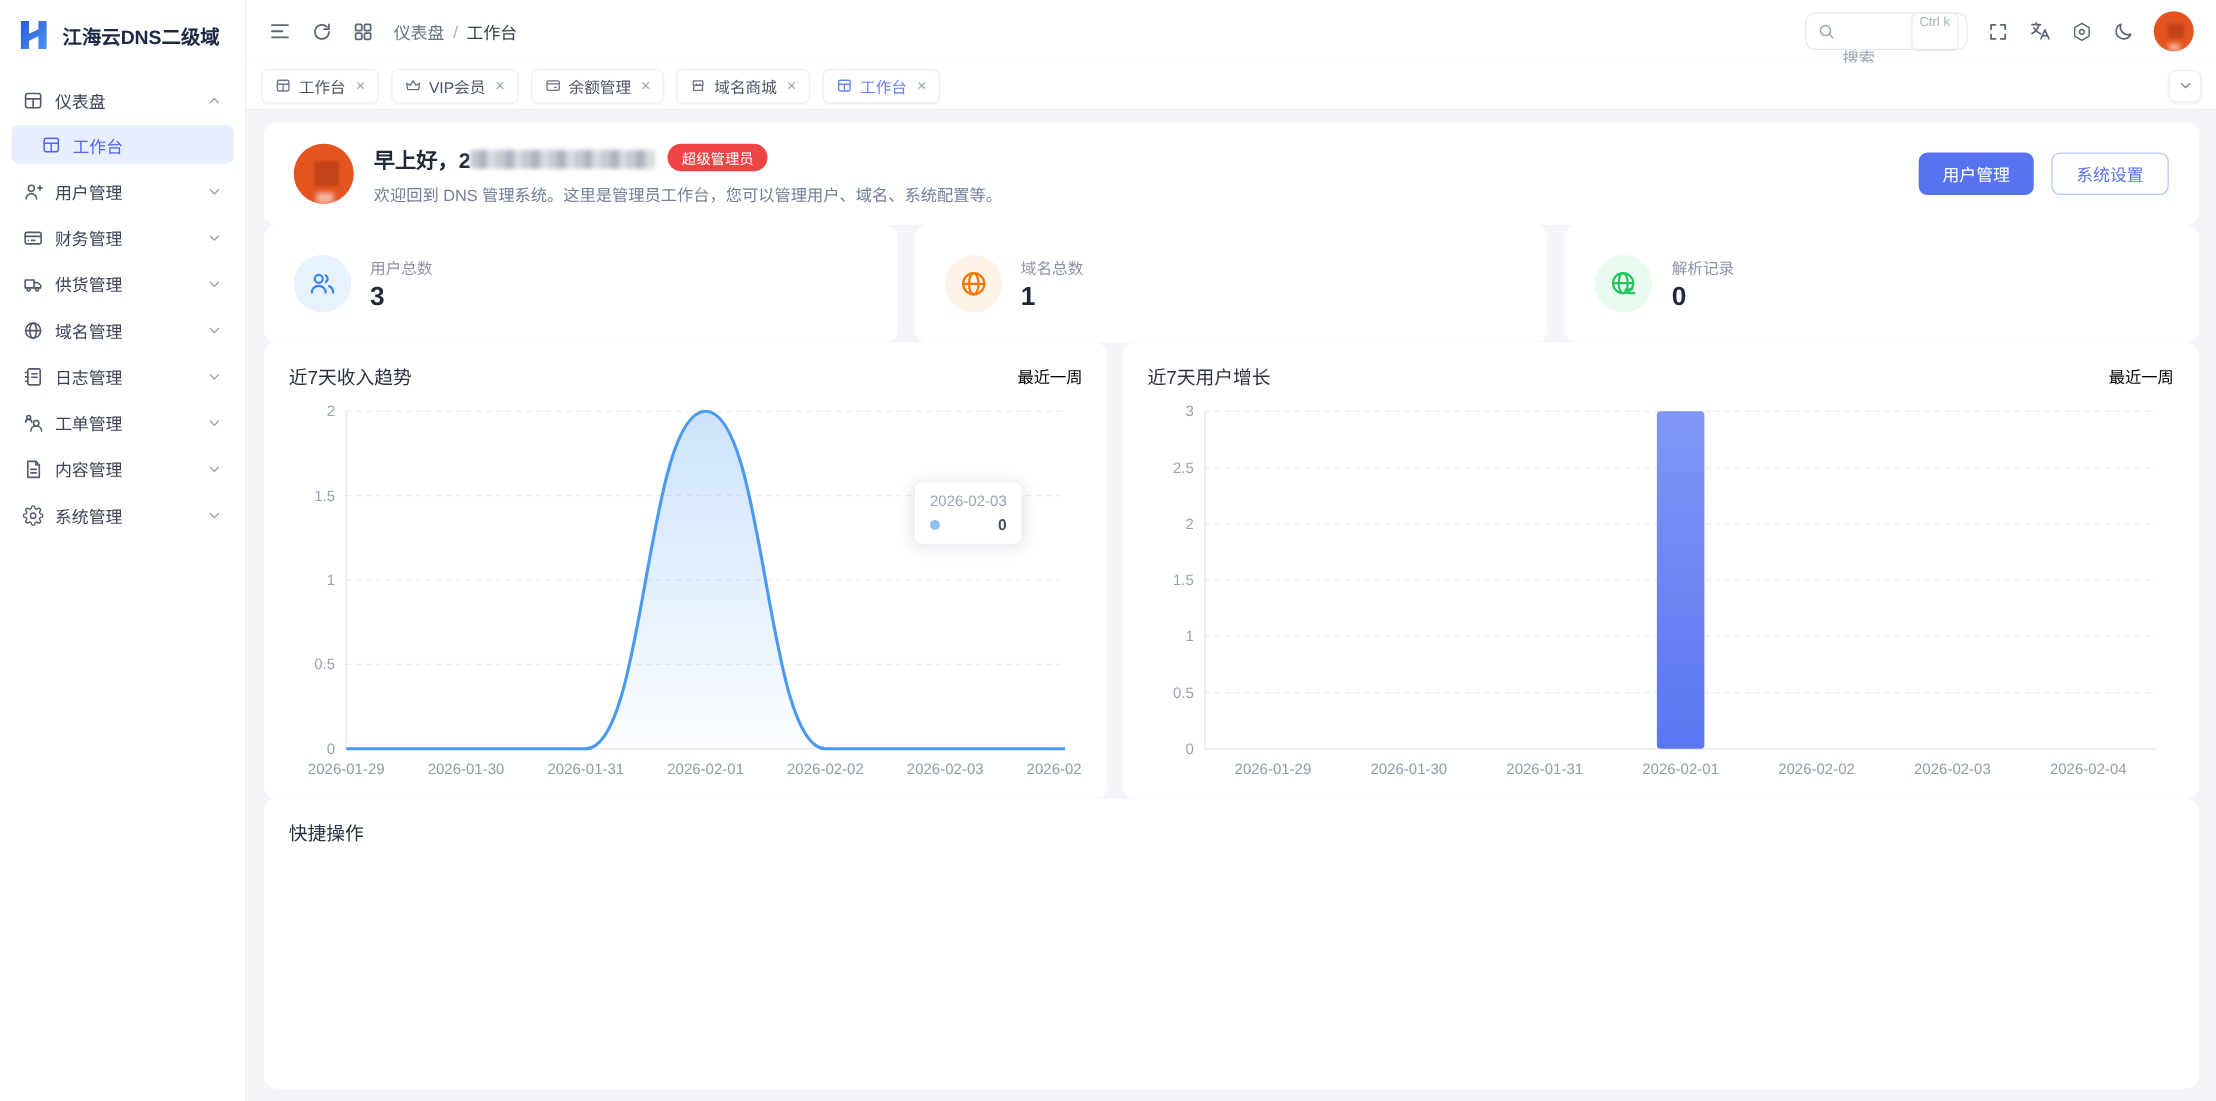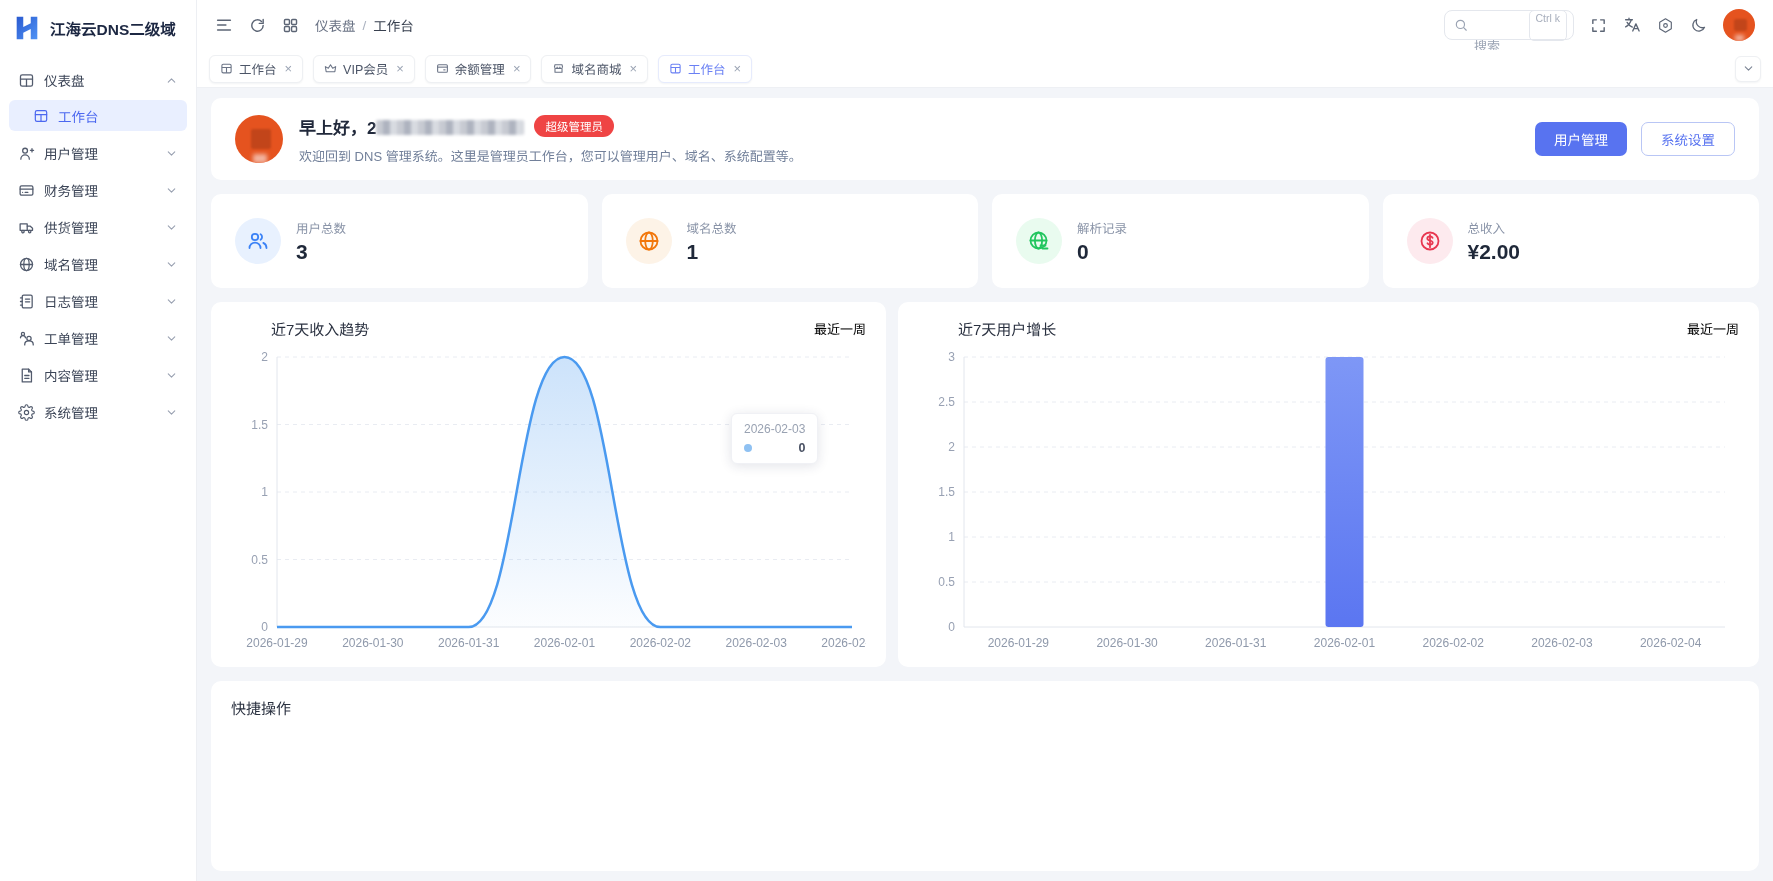--- a/index.html
+++ b/index.html
@@ -52,21 +52,21 @@
   .tab .t-icon { display:flex; color:#6b7486; }
   .tab .x { color:#9aa3b3; font-size:13px; margin-left:2px; cursor:pointer; }
   .tab.active { color:#6a80f4; border-color:#e6ebfd; }
   .tab.active .t-icon { color:#6a80f4; }
   .tabs-more { margin-left:auto; width:26px; height:26px; border:1px solid #eef0f3; border-radius:6px;
                display:flex; align-items:center; justify-content:center; color:#7b8494; background:#fff;
                box-shadow:0 1px 2px rgba(20,30,60,.05); cursor:pointer; }
 
   
   .main { position:absolute; left:197px; top:88px; right:0; bottom:0; background:#f3f5f9;
-          padding:10px 14px; display:flex; flex-direction:column; gap:14px; overflow:hidden; }
+          padding:10px 14px; display:flex; flex-direction:column; overflow:hidden; }
   .card { background:#fff; border-radius:10px; }
 
   .welcome { height:82px; display:flex; align-items:center; padding:0 24px; gap:16px; flex:0 0 auto; }
   .avatar-lg { width:48px; height:48px; border-radius:50%; background:#e5531f; position:relative; overflow:hidden; flex:0 0 auto; }
   .greet-line { display:flex; align-items:center; gap:10px; }
   .greet-name { font-size:17px; font-weight:700; color:#21293b; white-space:nowrap; }
   .redacted { display:inline-block; width:148px; height:15px; border-radius:2px; vertical-align:-1px;
               background:repeating-linear-gradient(90deg,#c7cad2 0 7px,#aeb3bf 7px 14px,#d8dbe1 14px 21px);
               filter:blur(1.6px); }
   .role-badge { background:#ef4444; color:#fff; font-size:11.5px; padding:3px 11px; border-radius:999px; white-space:nowrap; }
@@ -79,21 +79,21 @@
   .stats { display:flex; gap:14px; flex:0 0 auto; }
   .stat { flex:1; height:94px; display:flex; align-items:center; padding:0 24px; gap:15px; }
   .stat-icon { width:46px; height:46px; border-radius:50%; display:flex; align-items:center; justify-content:center; flex:0 0 auto; }
   .stat-label { font-size:12.5px; color:#8a94a8; }
   .stat-value { font-size:21px; font-weight:700; color:#1f2839; margin-top:3px; }
 
   .charts { display:flex; gap:12px; height:365px; flex:0 0 auto; }
   .chart-card { padding:16px 20px 12px; display:flex; flex-direction:column; }
   .chart-card.left { width:675px; flex:0 0 auto; }
   .chart-card.right { flex:1; }
-  .chart-head { display:flex; justify-content:space-between; align-items:center;margin-left:40px; }
+  .chart-head { display:flex; justify-content:space-between; align-items:center; }
   .chart-title { font-size:15px; color:#2a3140; font-weight:500; }
   .chart-sub { font-size:13px; color:#000000; }
   .chart-body { flex:1; position:relative; margin-top:6px; }
   .chart-body svg { width:100%; height:100%; display:block; font-family:"Liberation Sans","DejaVu Sans",sans-serif; }
 
   .tooltip { position:absolute; left:500px; top:68px; min-width:84px; background:#fff; border:1px solid #f0f1f5;
              border-radius:6px; box-shadow:0 2px 12px rgba(30,40,80,.13); padding:8px 12px; }
   .tt-date { font-size:12px; color:#99a2b2; }
   .tt-row { display:flex; align-items:center; margin-top:5px; gap:24px; }
   .tt-dot { width:8px; height:8px; border-radius:50%; background:#8fc1f2; }
@@ -464,33 +464,20 @@
         <svg class="ic" width="24" height="24" viewBox="0 0 24 24" fill="none" stroke="currentColor" stroke-width="1.8" stroke-linecap="round" stroke-linejoin="round">
             <circle cx="11.5" cy="11.5" r="8"></circle>
             <path d="M3.5 11.5h16"></path>
             <ellipse cx="11.5" cy="11.5" rx="3.6" ry="8"></ellipse>
             <path d="M13.5 16.5h5M15.5 19.5h5"></path>
           </svg>
       </div>
       <div>
         <div class="stat-label">解析记录</div>
         <div class="stat-value">0</div>
-      </div>
-    </div>
-    <div class="card stat">
-      <div class="stat-icon" style="background:#fdeaee;color:#e8364f;">
-        <svg class="ic" width="24" height="24" viewBox="0 0 24 24" fill="none" stroke="currentColor" stroke-width="1.8" stroke-linecap="round" stroke-linejoin="round">
-            <circle cx="12" cy="12" r="8.5"></circle>
-            <path d="M14.6 8.8c-.4-.9-1.4-1.5-2.6-1.5-1.5 0-2.7.9-2.7 2.1s1.1 1.7 2.7 2.1c1.6.4 2.7.9 2.7 2.1s-1.2 2.1-2.7 2.1c-1.2 0-2.2-.6-2.6-1.5"></path>
-            <path d="M12 5.8v12.4"></path>
-          </svg>
-      </div>
-      <div>
-        <div class="stat-label">总收入</div>
-        <div class="stat-value">¥2.00</div>
       </div>
     </div>
   </section>
 
   <section class="charts">
     <div class="card chart-card left">
       <div class="chart-head">
         <span class="chart-title">近7天收入趋势</span>
         <span class="chart-sub">最近一周</span>
       </div>

